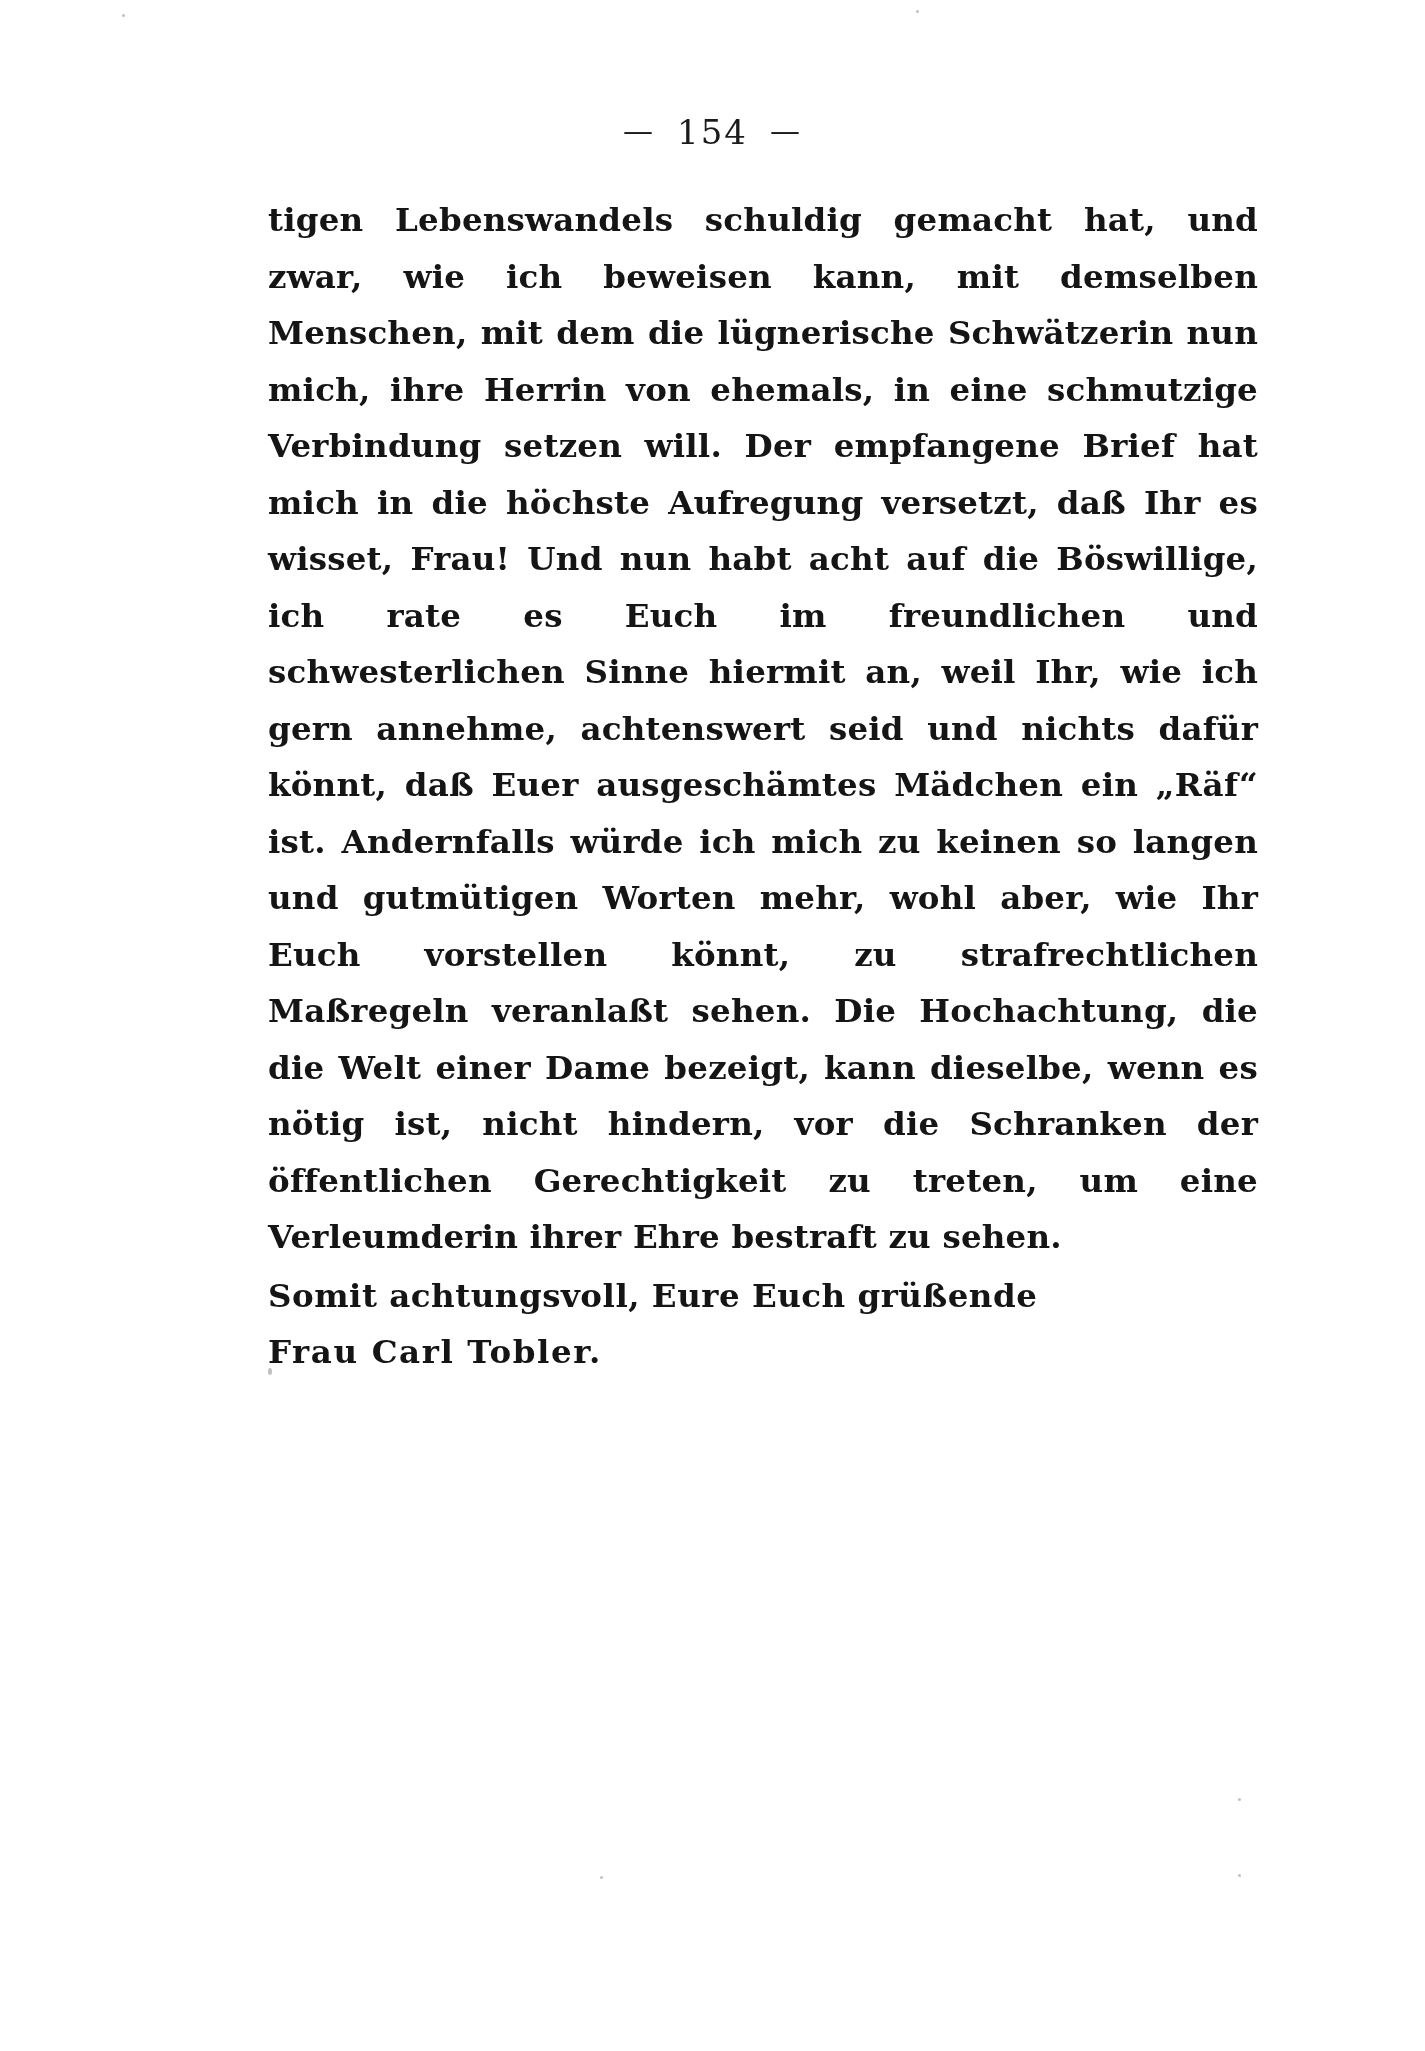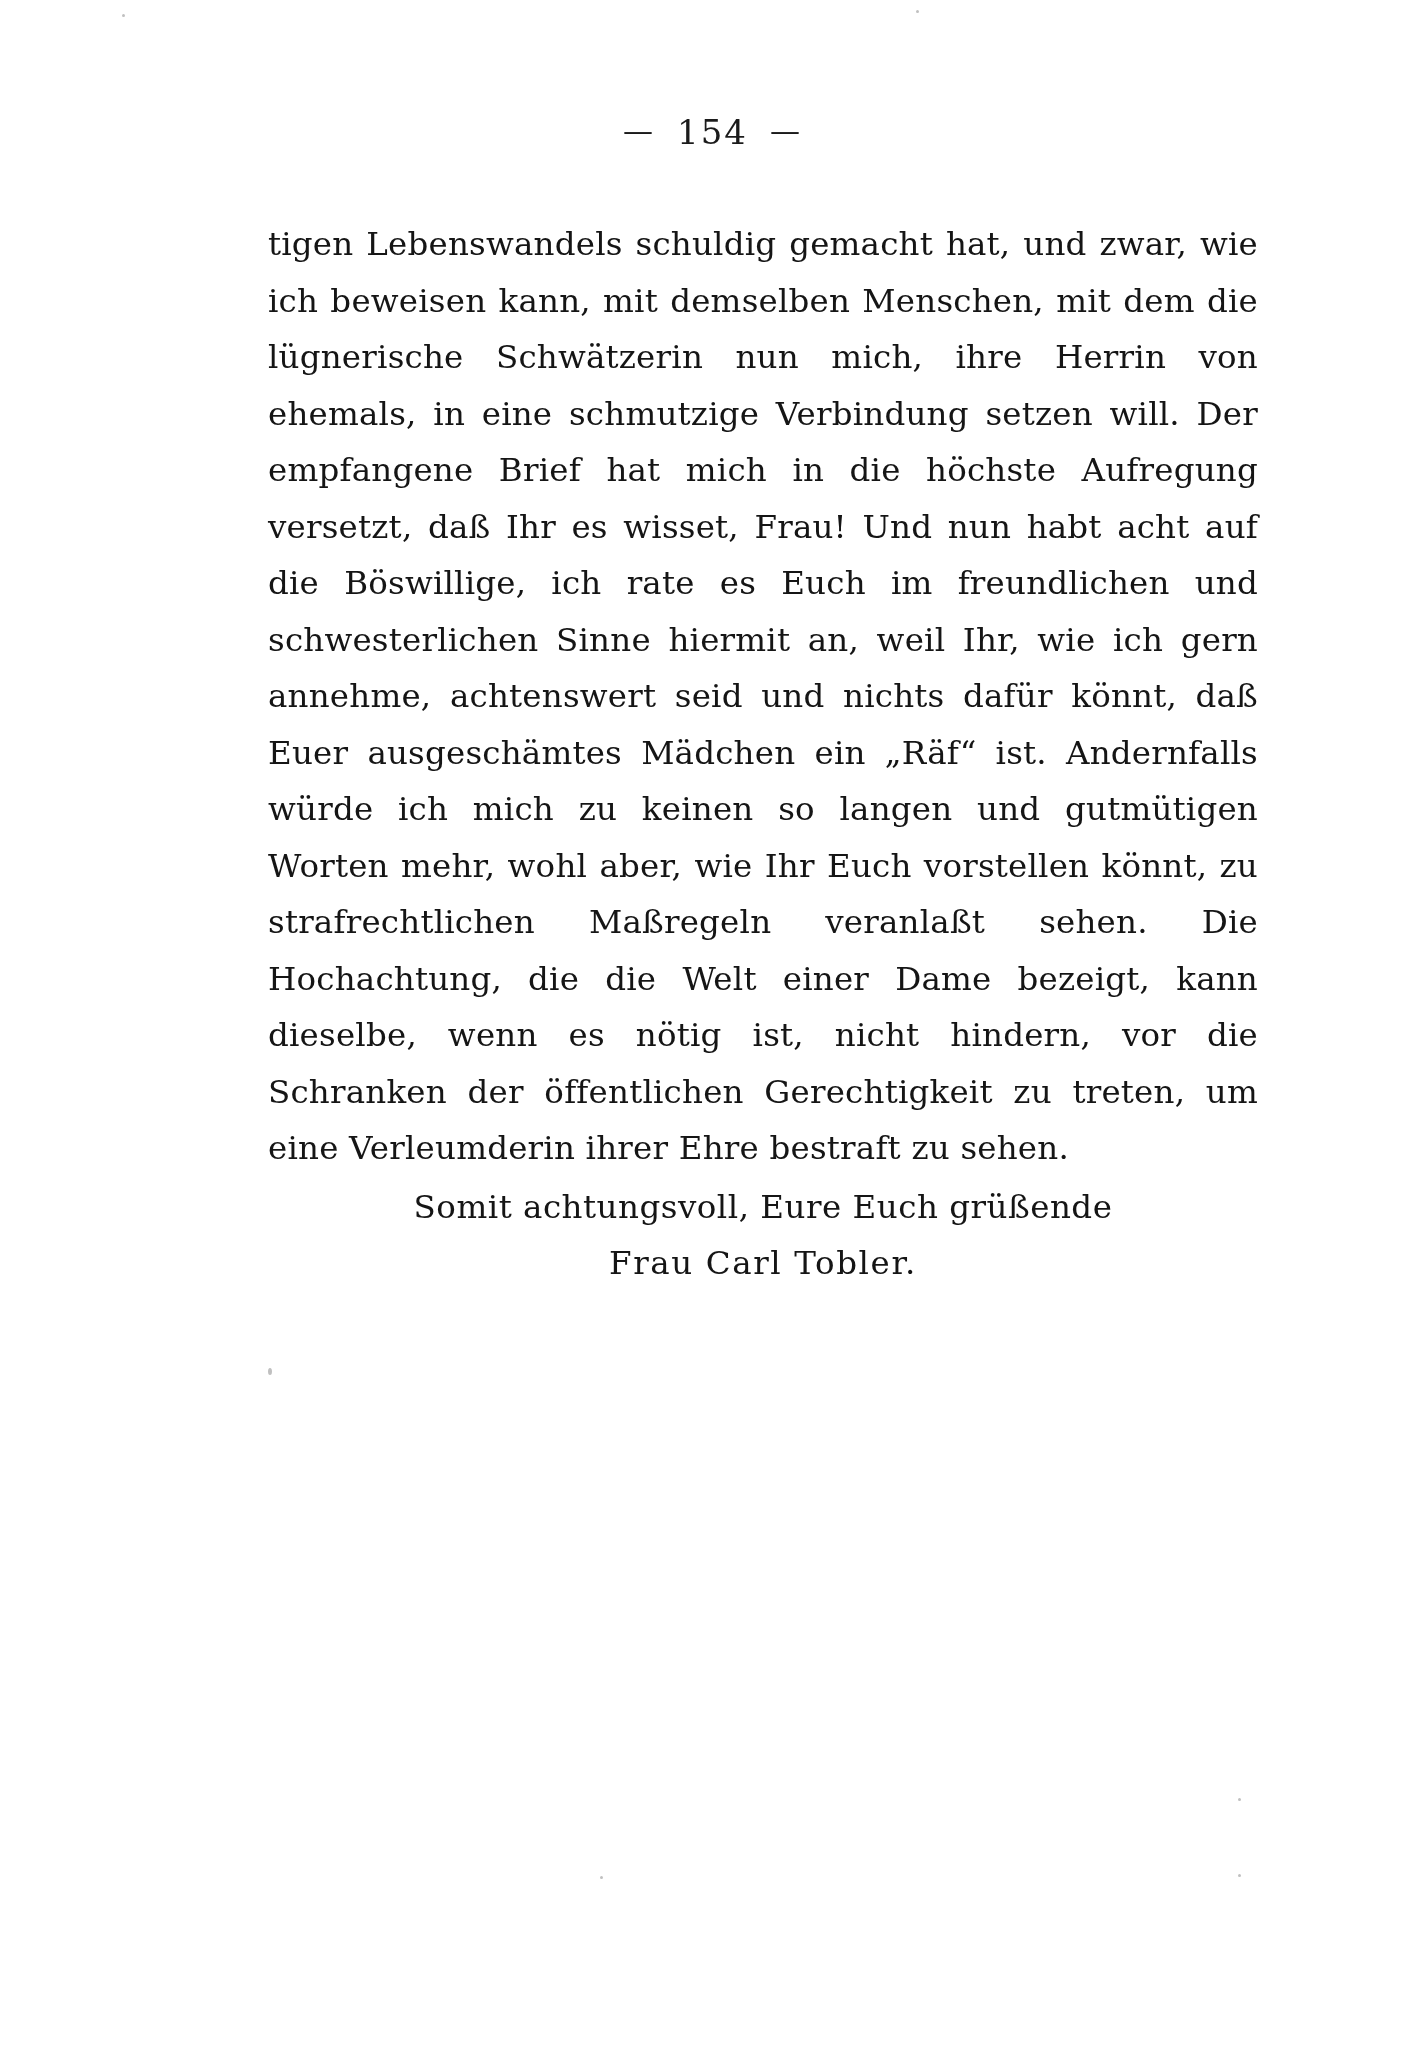--- a/index.html
+++ b/index.html
@@ -31,39 +31,40 @@
   .page-number .dash {
     display: inline-block;
     padding: 0 22px;
     font-size: 30px;
     vertical-align: 3px;
   }
   .body-block {
     position: absolute;
     left: 268px;
     width: 990px;
-    top: 216px;
+    top: 192px;
+    font-weight: bold;
   }
   p.para {
     margin: 0;
     font-size: 32.5px;
     line-height: 56.5px;
     text-align: justify;
     text-justify: inter-word;
     color: #151515;
     letter-spacing: 0.2px;
   }
   p.para.indent {
     text-indent: 66px;
   }
   .closing {
     margin-top: 2px;
     font-size: 32.5px;
     line-height: 56.5px;
-    text-align: center;
+    text-align: left;
     color: #151515;
   }
   .closing .line1 {
     display: block;
     letter-spacing: 0.5px;
   }
   .closing .line2 {
     display: block;
     letter-spacing: 1.6px;
   }

